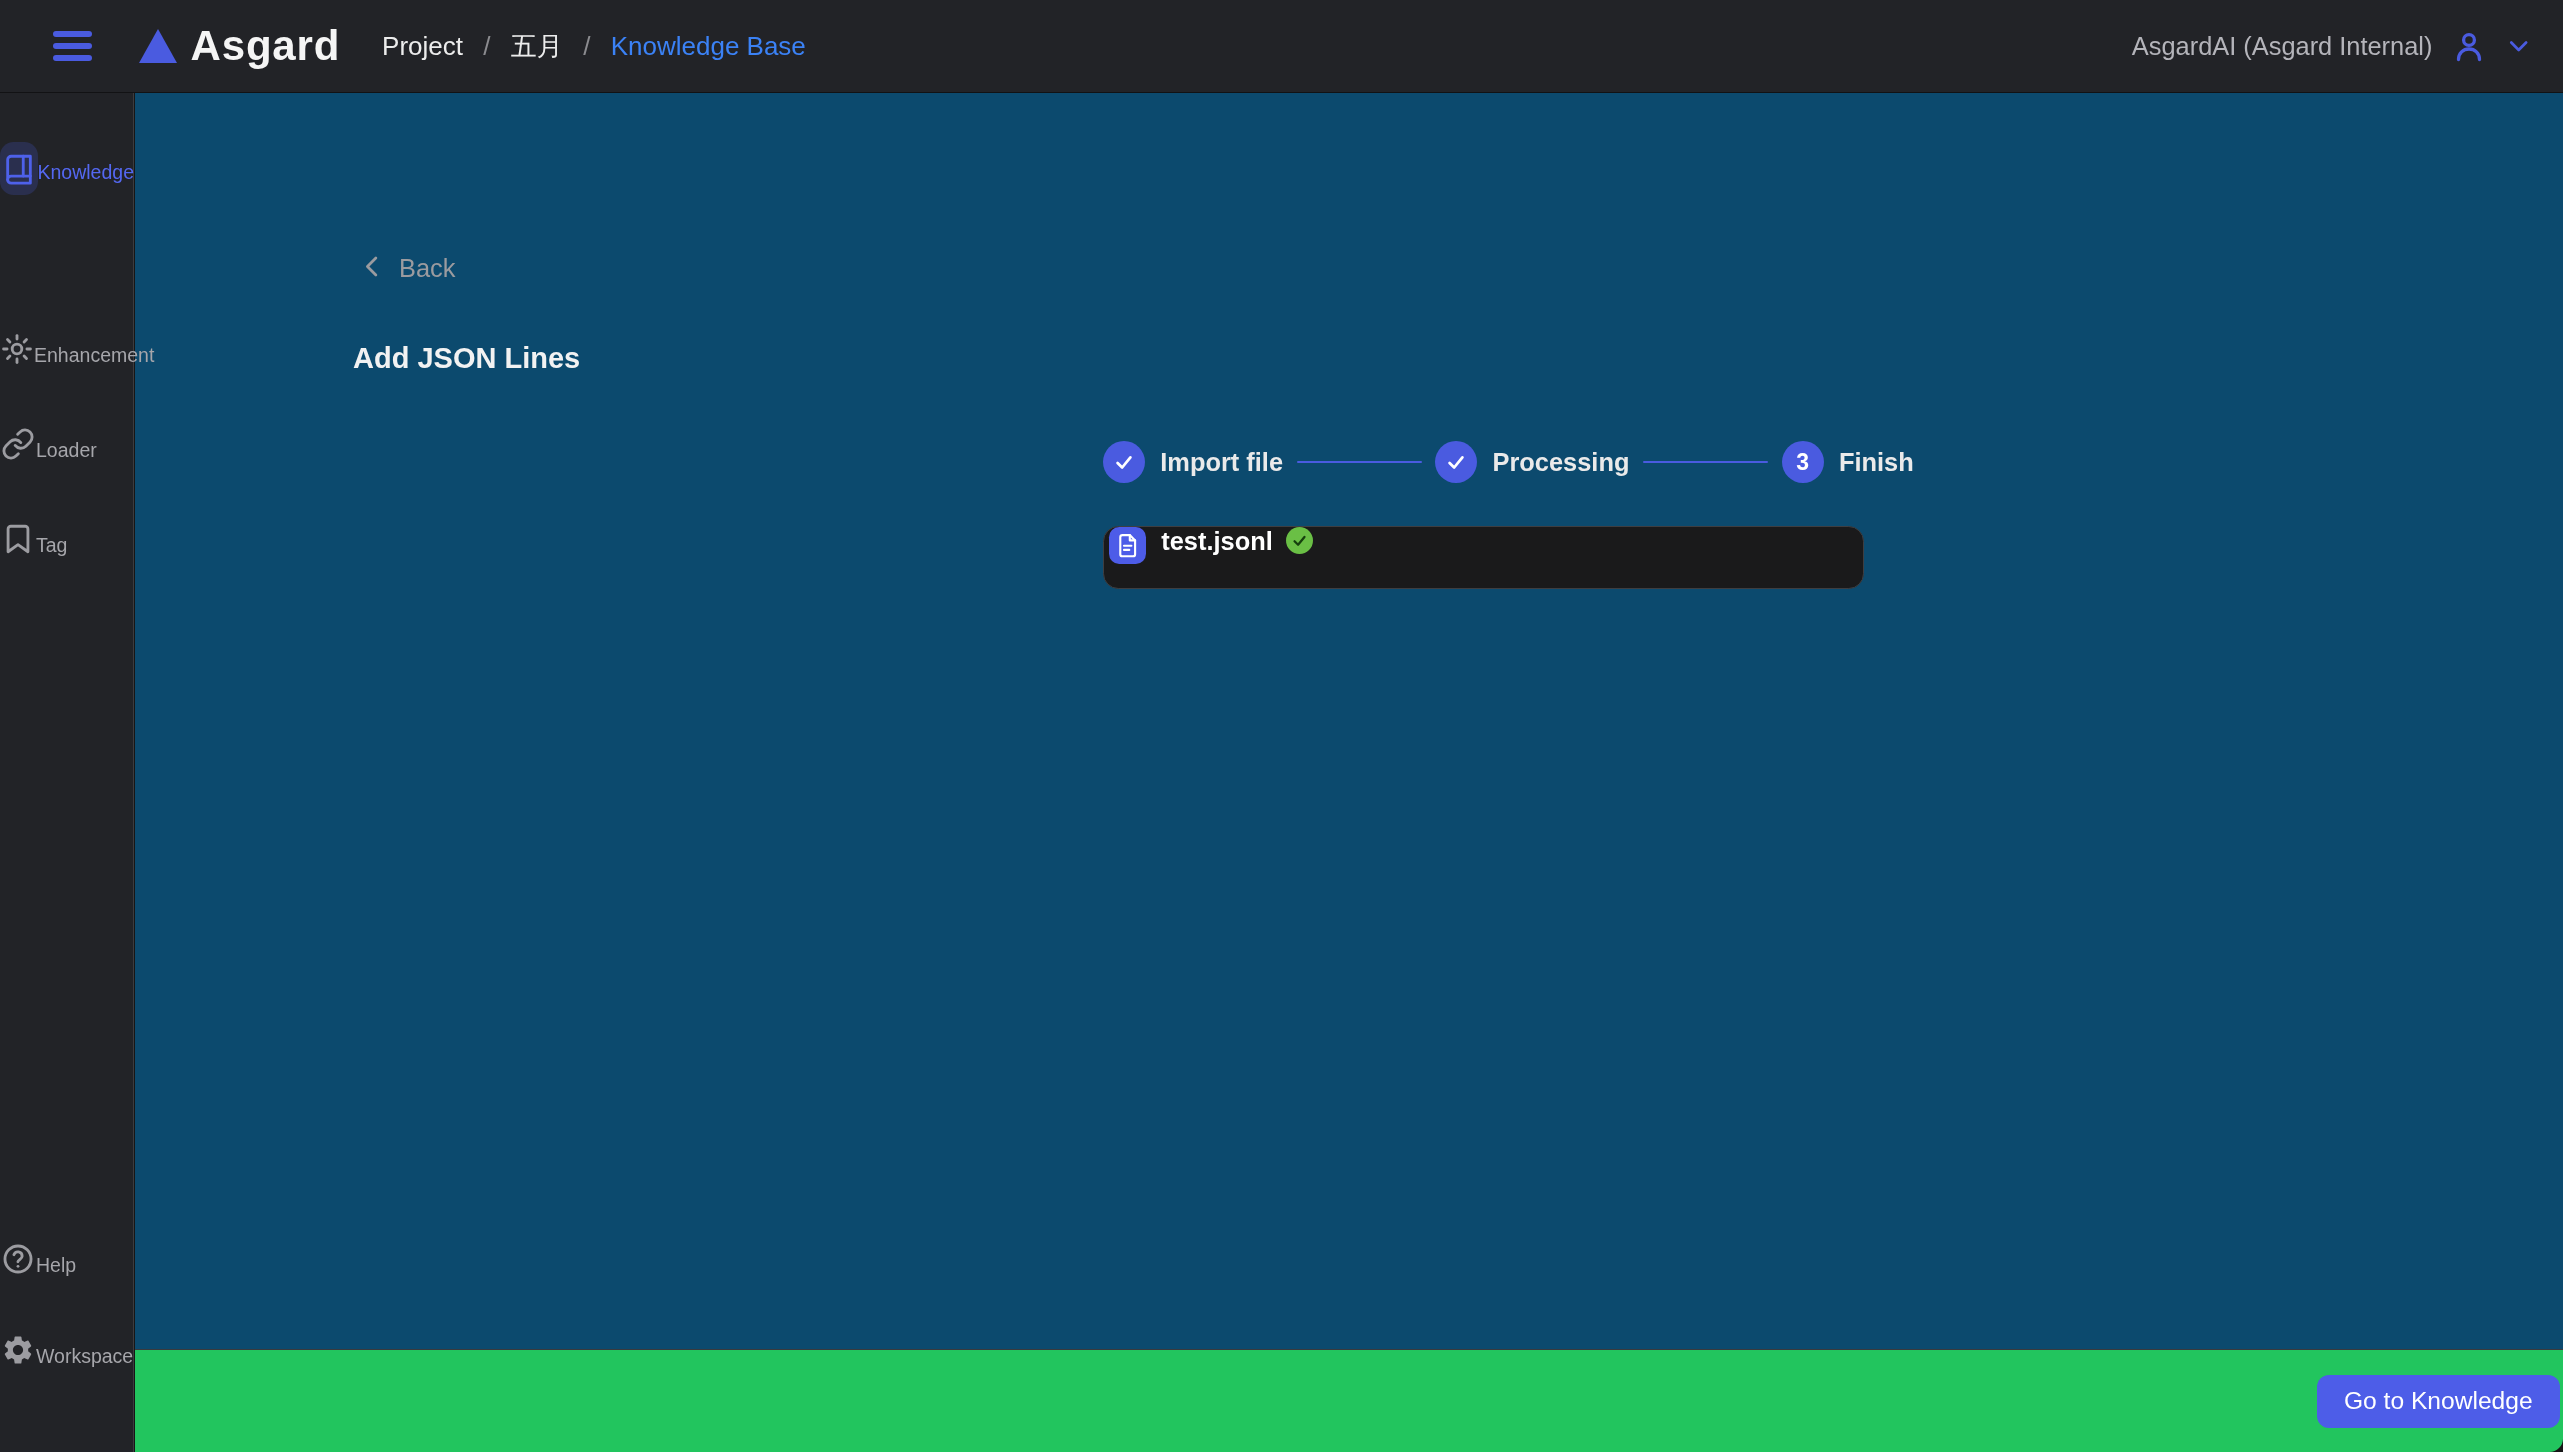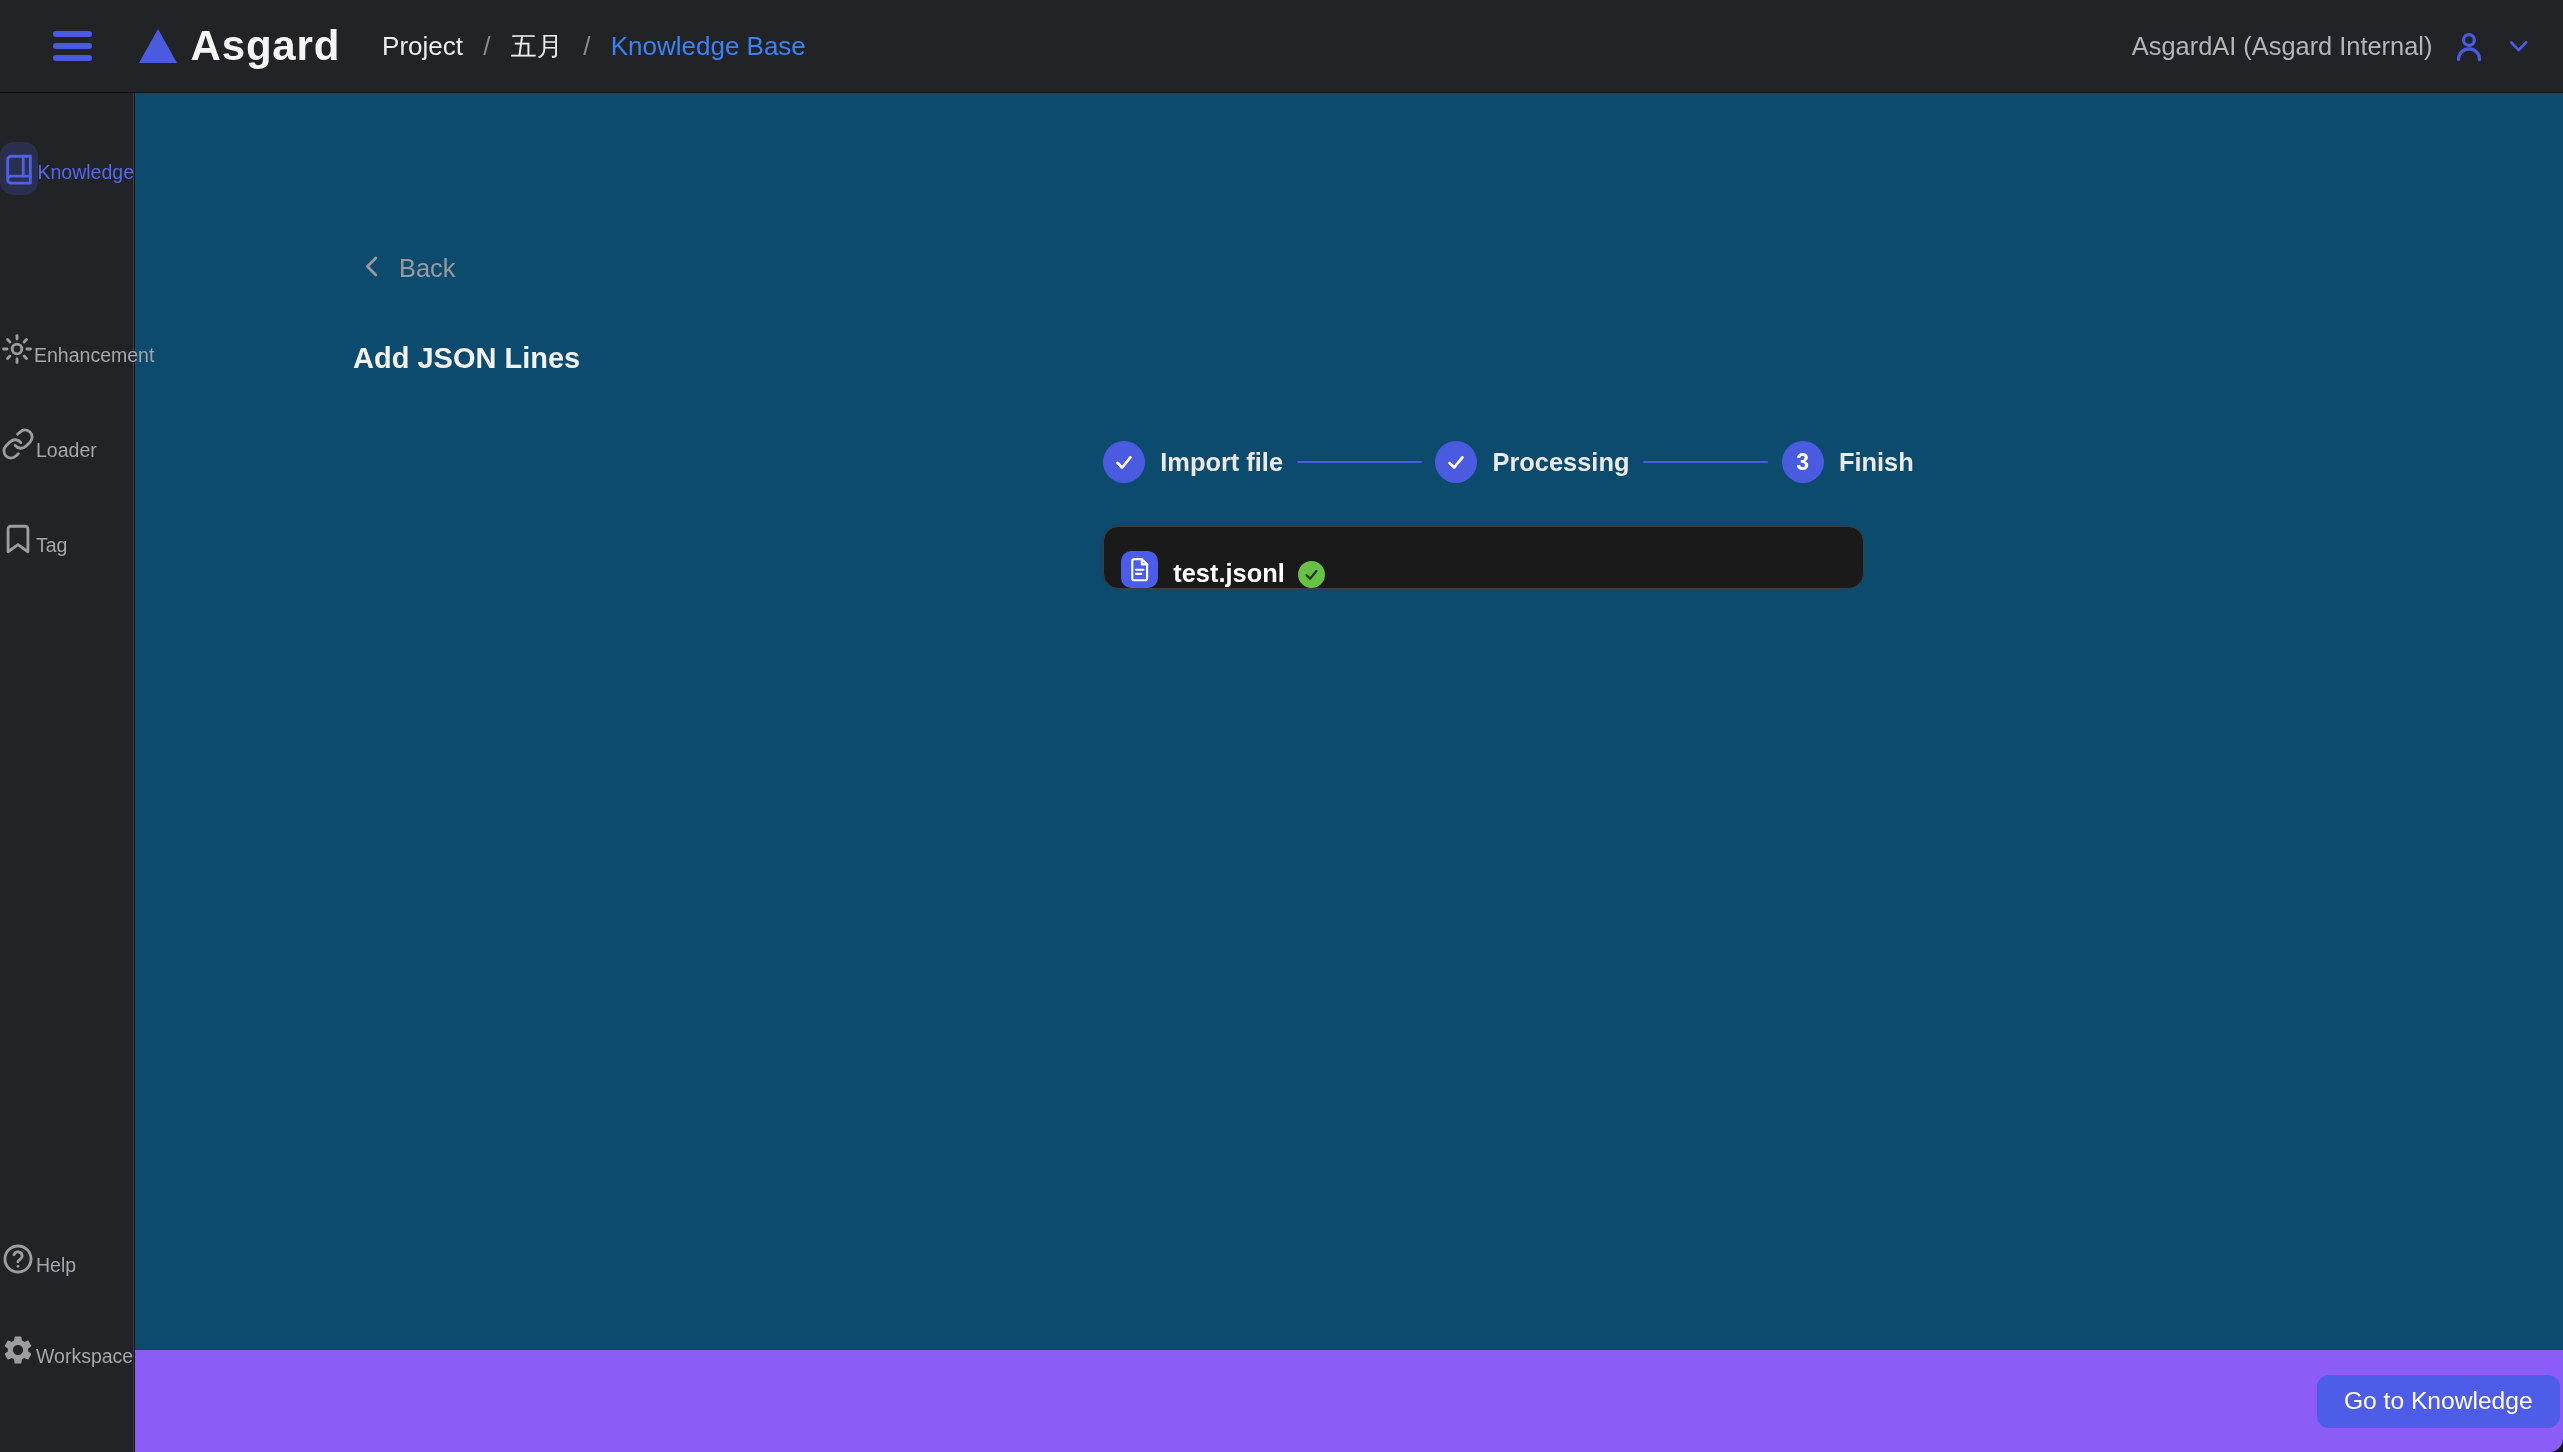--- a/index.html
+++ b/index.html
@@ -73,36 +73,36 @@
     font-size: 23px;
   }
   .step-label { font-size: 25.4px; color: #eaeaea; margin-left: 15.3px; white-space: nowrap; }
   .step-line { width: 125px; height: 2.5px; border-radius: 1.7px; background: #4a5be0; margin: 0 13.6px; }
 
   
   .file-card {
     position: absolute; top: 433px; left: 968px; width: 761px; height: 63px;
     border: 0.8px solid #3e3e41; border-radius: 15.3px;
     background: #1a1a1b;
-    display: flex; align-items: flex-end; padding-left: 17px;
+    display: flex; align-items: flex-start; padding-left: 5px;
   }
   .file-badge-icon {
     width: 37px; height: 37px; border-radius: 10.2px; background: #4d5ce8;
     display: flex; align-items: center; justify-content: center; flex: none;
   }
   .file-name { font-size: 25.4px; font-weight: 700; color: #ffffff; margin-left: 15.3px; white-space: nowrap; }
   .success-badge {
     width: 27px; height: 27px; border-radius: 50%; background: #6abf45;
     display: flex; align-items: center; justify-content: center; margin-left: 13.6px; flex: none;
   }
 
   
   .footer {
     position: absolute; top: 1349px; left: 135px; width: 2428px; height: 103px;
-    background: #8b5cf6;
+    background: #22c55e;
     border-top: 0.8px solid #3a3a3d;
     display: flex; align-items: center; justify-content: flex-end;
     padding-right: 3.4px;
     border-bottom-right-radius: 13.6px;
   }
   .primary-btn {
     height: 53px; padding: 0 27px; border: none; border-radius: 12px;
     background: #4d5de8; color: #ffffff; font-size: 24.6px;
     font-family: "Liberation Sans", sans-serif;
     display: flex; align-items: center; cursor: pointer;

